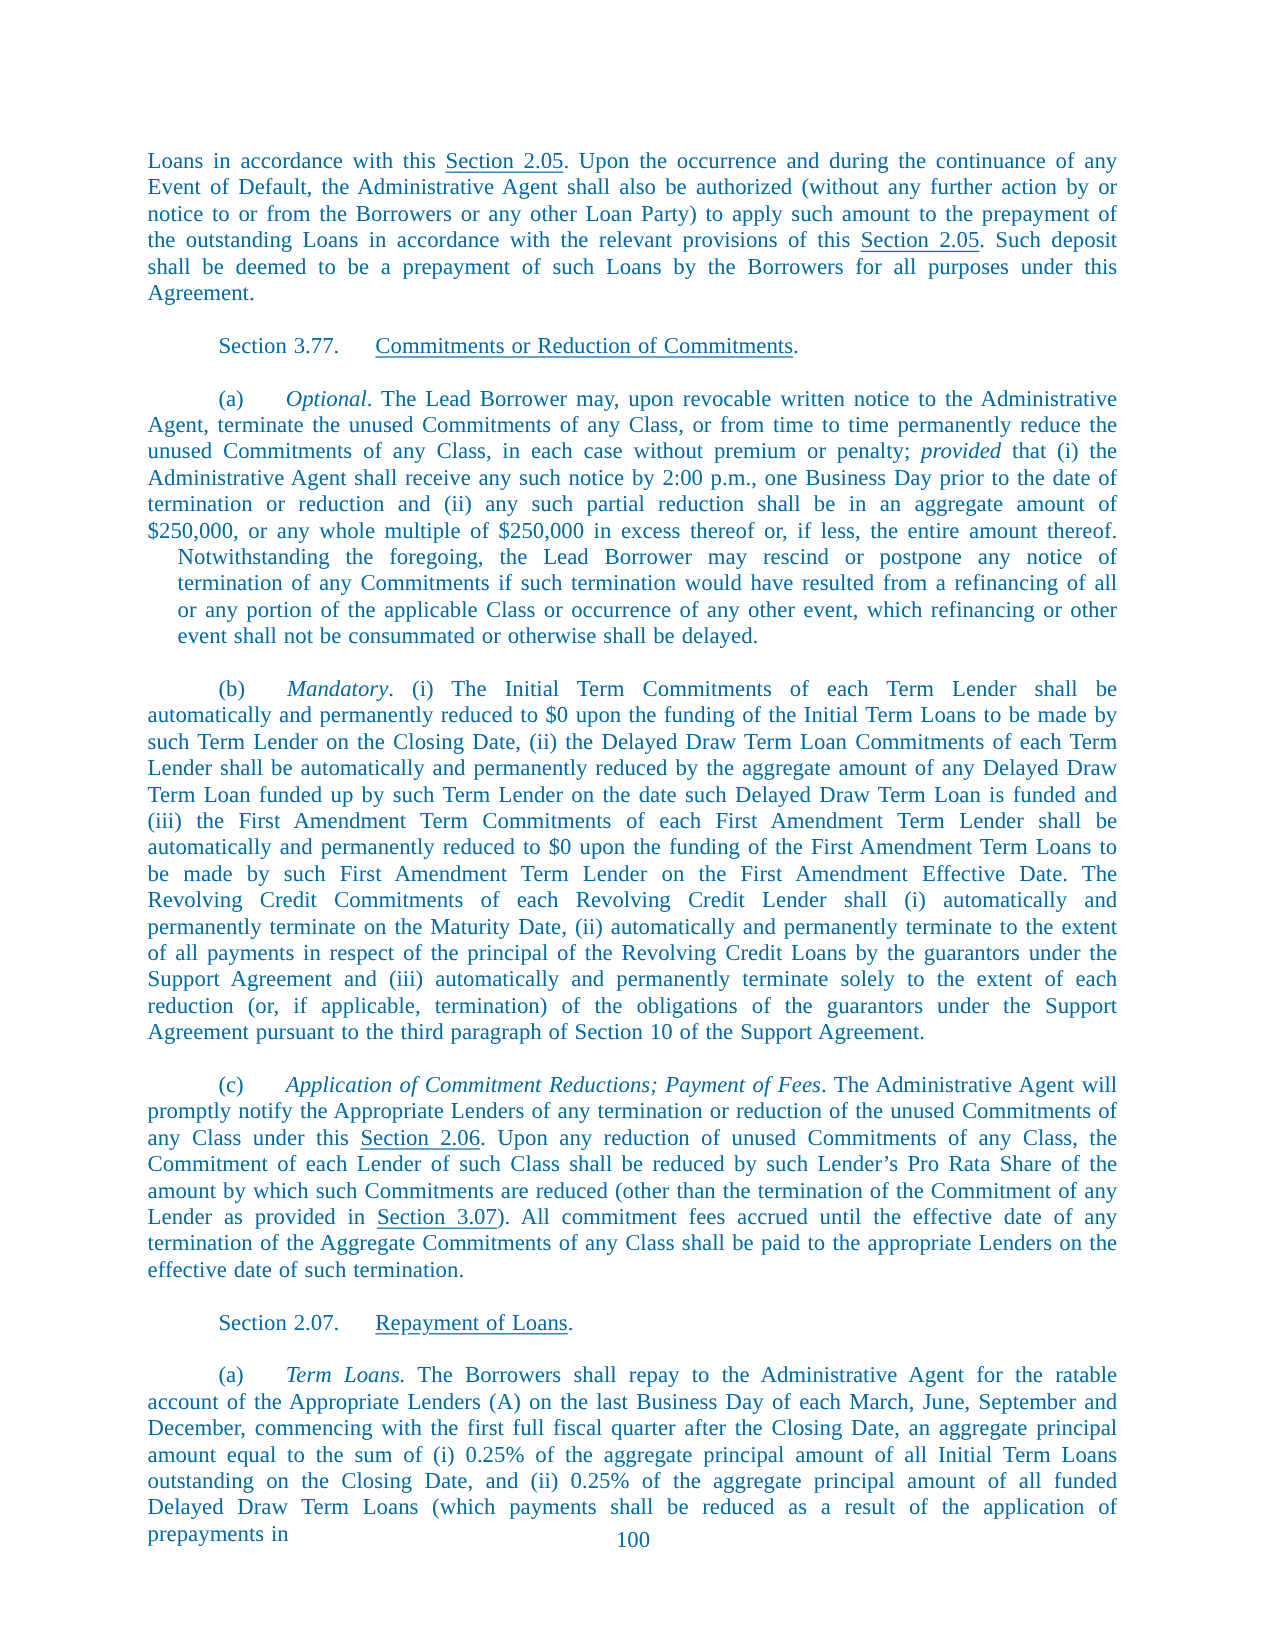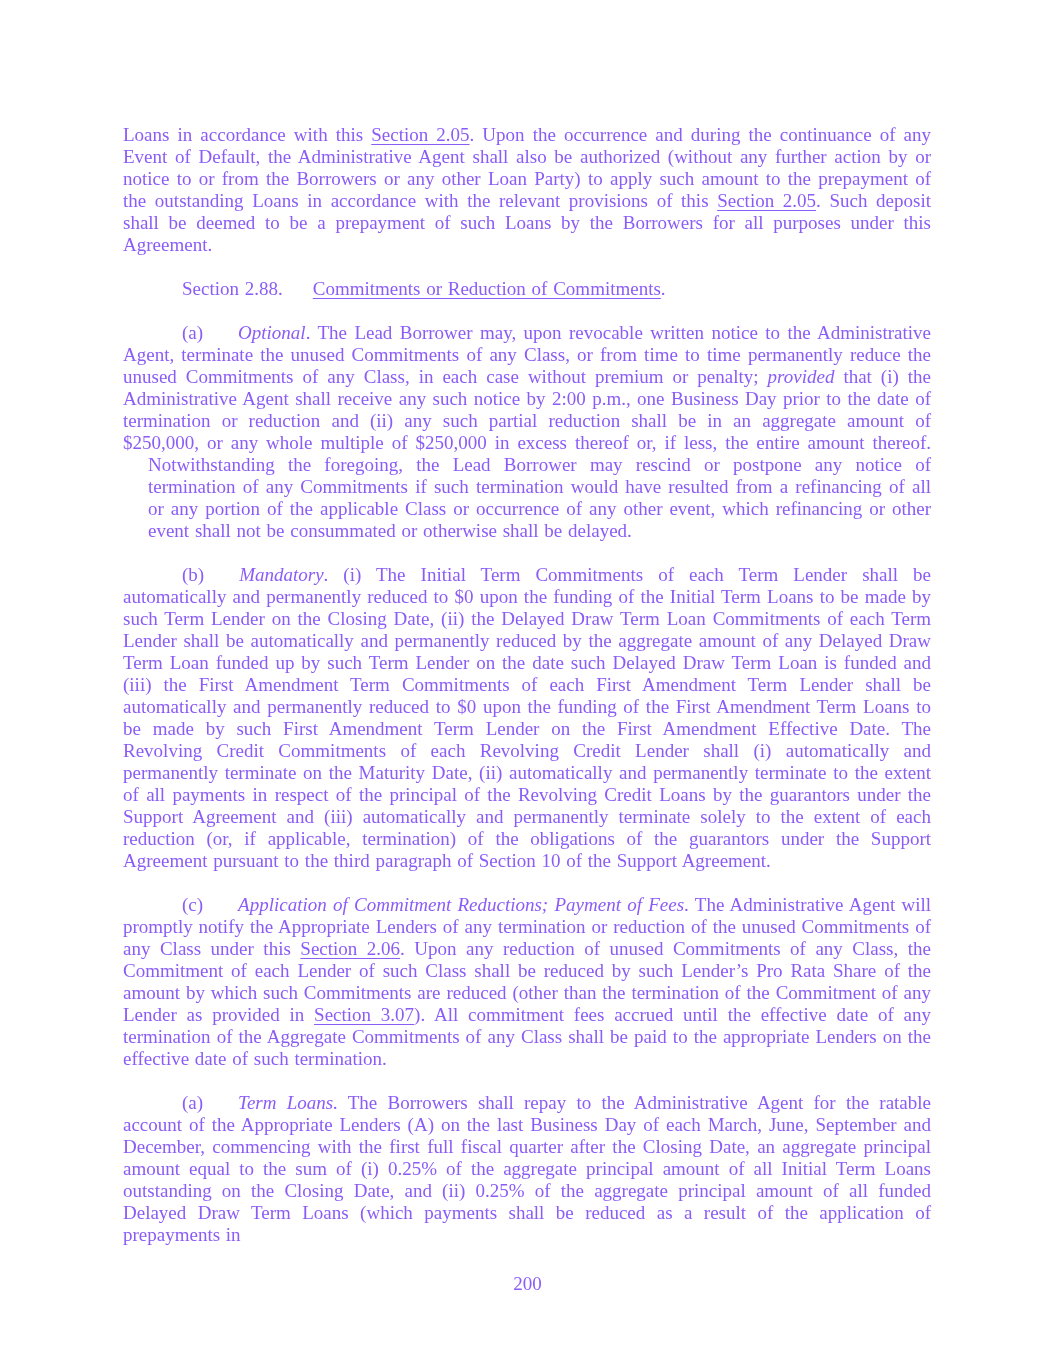--- a/index.html
+++ b/index.html
@@ -5,21 +5,21 @@
   html, body {
     margin: 0;
     padding: 0;
     background: #ffffff;
   }
   .page {
     position: relative;
     width: 1055px;
     height: 1365px;
     background: #ffffff;
-    color: #8b5cf6;
+    color: #0369a1;
     font-family: "Liberation Serif", "DejaVu Serif", serif;
     font-size: 19px;
     overflow: hidden;
   }
   .text-block {
     position: absolute;
     left: 123px;
     top: 124px;
     width: 808px;
   }
@@ -45,21 +45,22 @@
     text-align: center;
     line-height: 22px;
   }
 </style>
 </head>
 <body>
 
 <div class="page">
   <div class="text-block">
       <p class="para"><span>Loans in accordance with this </span><span class="u">Section 2.05</span><span>. Upon the occurrence and during the continuance of any Event of Default, the Administrative Agent shall also be authorized (without any further action by or notice to or from the Borrowers or any other Loan Party) to apply such amount to the prepayment of the outstanding Loans in accordance with the relevant provisions of this </span><span class="u">Section 2.05</span><span>. Such deposit shall be deemed to be a prepayment of such Loans by the Borrowers for all purposes under this Agreement.</span></p>
-      <p class="para indent"><span>Section 2.88.</span><span class="tab" style="width: 30px;"></span><span class="u">Commitments or Reduction of Commitments</span><span>.</span></p>
+      <p class="para indent"><span>Section 3.77.</span><span class="tab" style="width: 30px;"></span><span class="u">Commitments or Reduction of Commitments</span><span>.</span></p>
       <p class="para indent jlast"><span>(a)</span><span class="tab" style="width: 35px;"></span><span class="i">Optional</span><span>. The Lead Borrower may, upon revocable written notice to the Administrative Agent, terminate the unused Commitments of any Class, or from time to time permanently reduce the unused Commitments of any Class, in each case without premium or penalty; </span><span class="i">provided</span><span> that (i) the Administrative Agent shall receive any such notice by 2:00 p.m., one Business Day prior to the date of termination or reduction and (ii) any such partial reduction shall be in an aggregate amount of $250,000, or any whole multiple of $250,000 in excess thereof or, if less, the entire amount thereof.</span></p>
       <p class="para nogap"><span>Notwithstanding the foregoing, the Lead Borrower may rescind or postpone any notice of termination of any Commitments if such termination would have resulted from a refinancing of all or any portion of the applicable Class or occurrence of any other event, which refinancing or other event shall not be consummated or otherwise shall be delayed.</span></p>
       <p class="para indent"><span>(b)</span><span class="tab" style="width: 35px;"></span><span class="i">Mandatory</span><span>. (i) The Initial Term Commitments of each Term Lender shall be automatically and permanently reduced to $0 upon the funding of the Initial Term Loans to be made by such Term Lender on the Closing Date, (ii) the Delayed Draw Term Loan Commitments of each Term Lender shall be automatically and permanently reduced by the aggregate amount of any Delayed Draw Term Loan funded up by such Term Lender on the date such Delayed Draw Term Loan is funded and (iii) the First Amendment Term Commitments of each First Amendment Term Lender shall be automatically and permanently reduced to $0 upon the funding of the First Amendment Term Loans to be made by such First Amendment Term Lender on the First Amendment Effective Date. The Revolving Credit Commitments of each Revolving Credit Lender shall (i) automatically and permanently terminate on the Maturity Date, (ii) automatically and permanently terminate to the extent of all payments in respect of the principal of the Revolving Credit Loans by the guarantors under the Support Agreement and (iii) automatically and permanently terminate solely to the extent of each reduction (or, if applicable, termination) of the obligations of the guarantors under the Support Agreement pursuant to the third paragraph of Section 10 of the Support Agreement.</span></p>
       <p class="para indent"><span>(c)</span><span class="tab" style="width: 35px;"></span><span class="i">Application of Commitment Reductions; Payment of Fees</span><span>. The Administrative Agent will promptly notify the Appropriate Lenders of any termination or reduction of the unused Commitments of any Class under this </span><span class="u">Section 2.06</span><span>. Upon any reduction of unused Commitments of any Class, the Commitment of each Lender of such Class shall be reduced by such Lender’s Pro Rata Share of the amount by which such Commitments are reduced (other than the termination of the Commitment of any Lender as provided in </span><span class="u">Section 3.07</span><span>). All commitment fees accrued until the effective date of any termination of the Aggregate Commitments of any Class shall be paid to the appropriate Lenders on the effective date of such termination.</span></p>
+      <p class="para indent"><span>Section 2.07.</span><span class="tab" style="width: 30px;"></span><span class="u">Repayment of Loans</span><span>.</span></p>
       <p class="para indent"><span>(a)</span><span class="tab" style="width: 35px;"></span><span class="i">Term Loans.</span><span> The Borrowers shall repay to the Administrative Agent for the ratable account of the Appropriate Lenders (A) on the last Business Day of each March, June, September and December, commencing with the first full fiscal quarter after the Closing Date, an aggregate principal amount equal to the sum of (i) 0.25% of the aggregate principal amount of all Initial Term Loans outstanding on the Closing Date, and (ii) 0.25% of the aggregate principal amount of all funded Delayed Draw Term Loans (which payments shall be reduced as a result of the application of prepayments in</span></p>
     </div>
-  <div class="page-number">200</div>
+  <div class="page-number">100</div>
 </div>
 
 </body></html>

